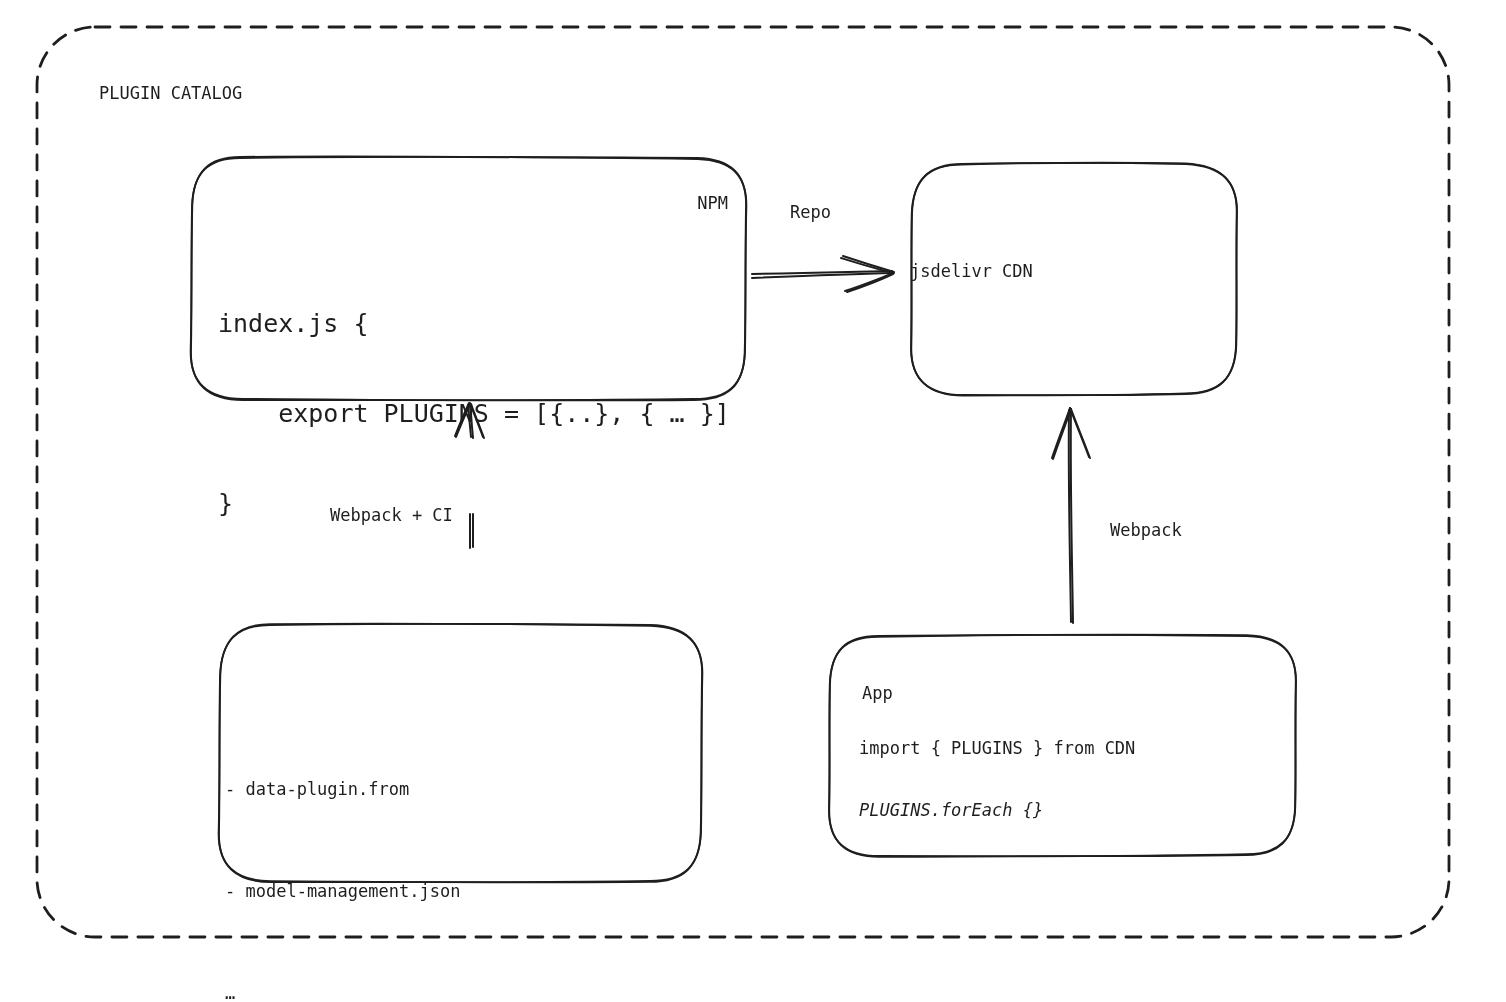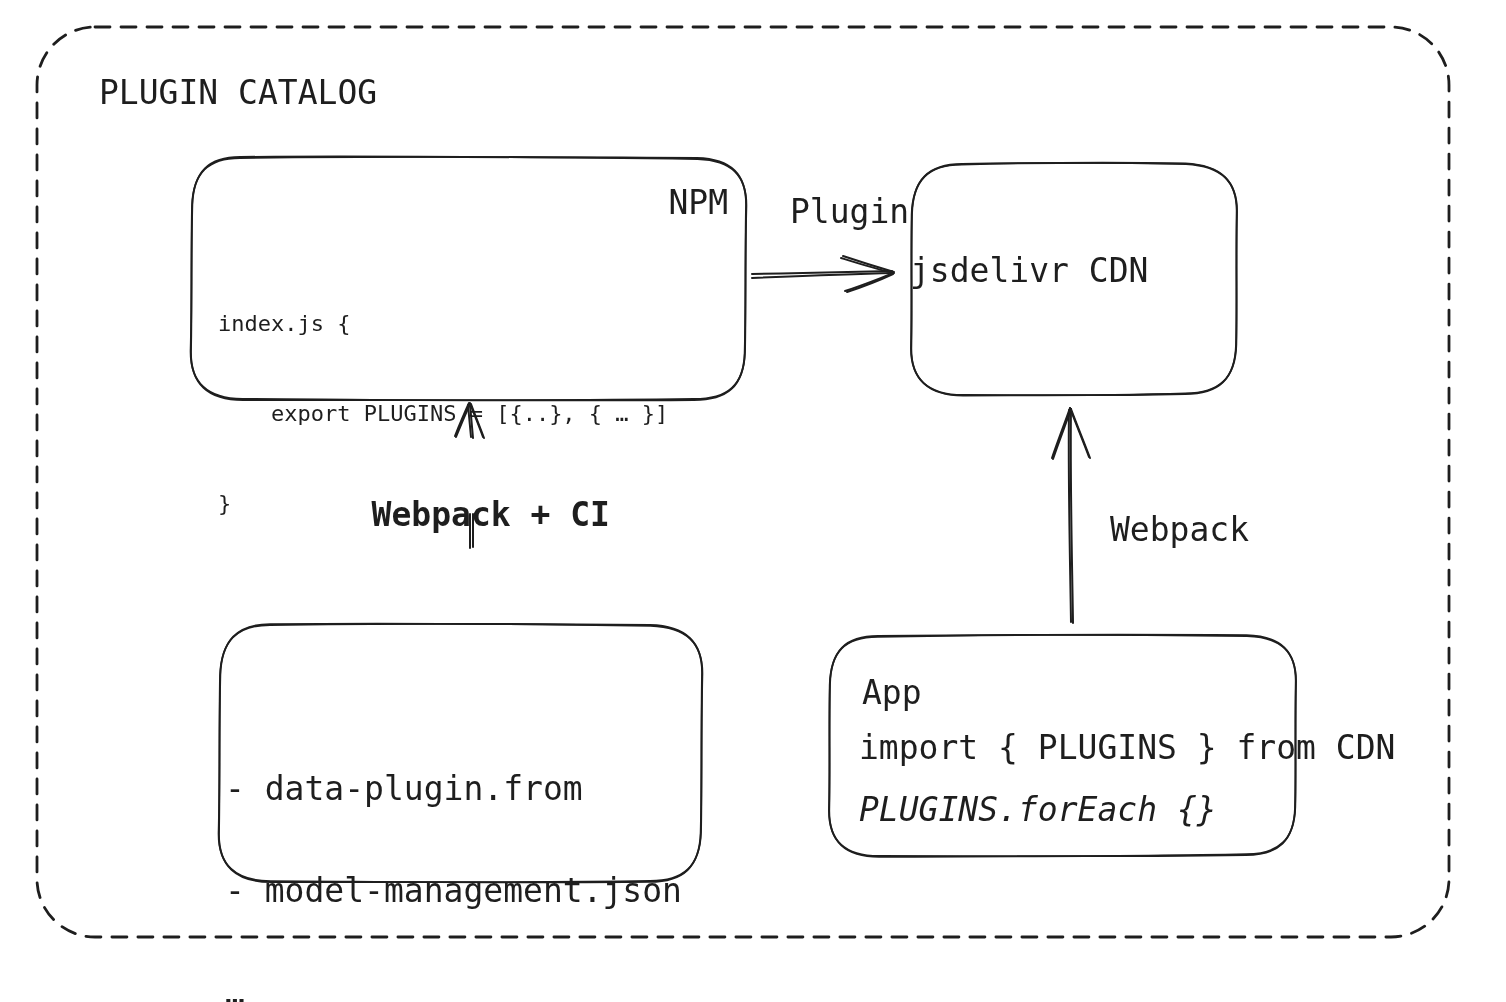--- a/index.html
+++ b/index.html
@@ -15,31 +15,31 @@
   svg.shapes {
     position: absolute;
     left: 0; top: 0;
     width: 1506px; height: 1002px;
   }
   .t {
     position: absolute;
     white-space: pre;
     color: #1e1e1e;
     font-family: "DejaVu Sans Mono", "Liberation Mono", monospace;
-    font-size: 33px;
+    font-size: 17px;
     line-height: 30px;
     letter-spacing: 0px;
   }
-  .s23 { font-size: 22px; line-height: 30px; }
+  .s23 { font-size: 25px; line-height: 30px; }
   .title        { left: 99px;  top: 78px;  }
   .npm-title    { left: 198px; top: 188px; width: 530px; text-align: right; }
   .npm-code     { left: 218px; top: 249px; }
   .cache-label  { left: 790px; top: 197px; }
   .cdn-label    { left: 910px; top: 256px; width: 327px; text-align: left; }
-  .build-label  { left: 330px; top: 440px; width: 280px; text-align: right; font-weight: bold; }
+  .build-label  { left: 330px; top: 440px; width: 280px; text-align: left; }
   .repo-label   { left: 291px; top: 563px; }
   .repo-list    { left: 225px; top: 704px; line-height: 34px; }
   .import-label { left: 1110px; top: 515px; }
   .app-title    { left: 862px; top: 678px; }
   .app-line1    { left: 859px; top: 733px; }
   .app-line2    { left: 859px; top: 795px; font-style: italic; }
 </style>
 </head>
 <body>
 
@@ -102,21 +102,21 @@
   <div class="t title">PLUGIN CATALOG</div>
 
   <div class="t npm-title">NPM</div>
 
   <div class="t npm-code s23">
     <div>index.js {</div>
     <div>    export PLUGINS = [{..}, { … }]</div>
     <div>}</div>
   </div>
 
-  <div class="t cache-label">Plugin</div>
+  <div class="t cache-label">Repo</div>
 
   <div class="t cdn-label">jsdelivr CDN</div>
 
   <div class="t build-label">
     <div>Webpack + CI</div>
   </div>
 
 
   <div class="t repo-list">
     <div>- data-plugin.from</div>

